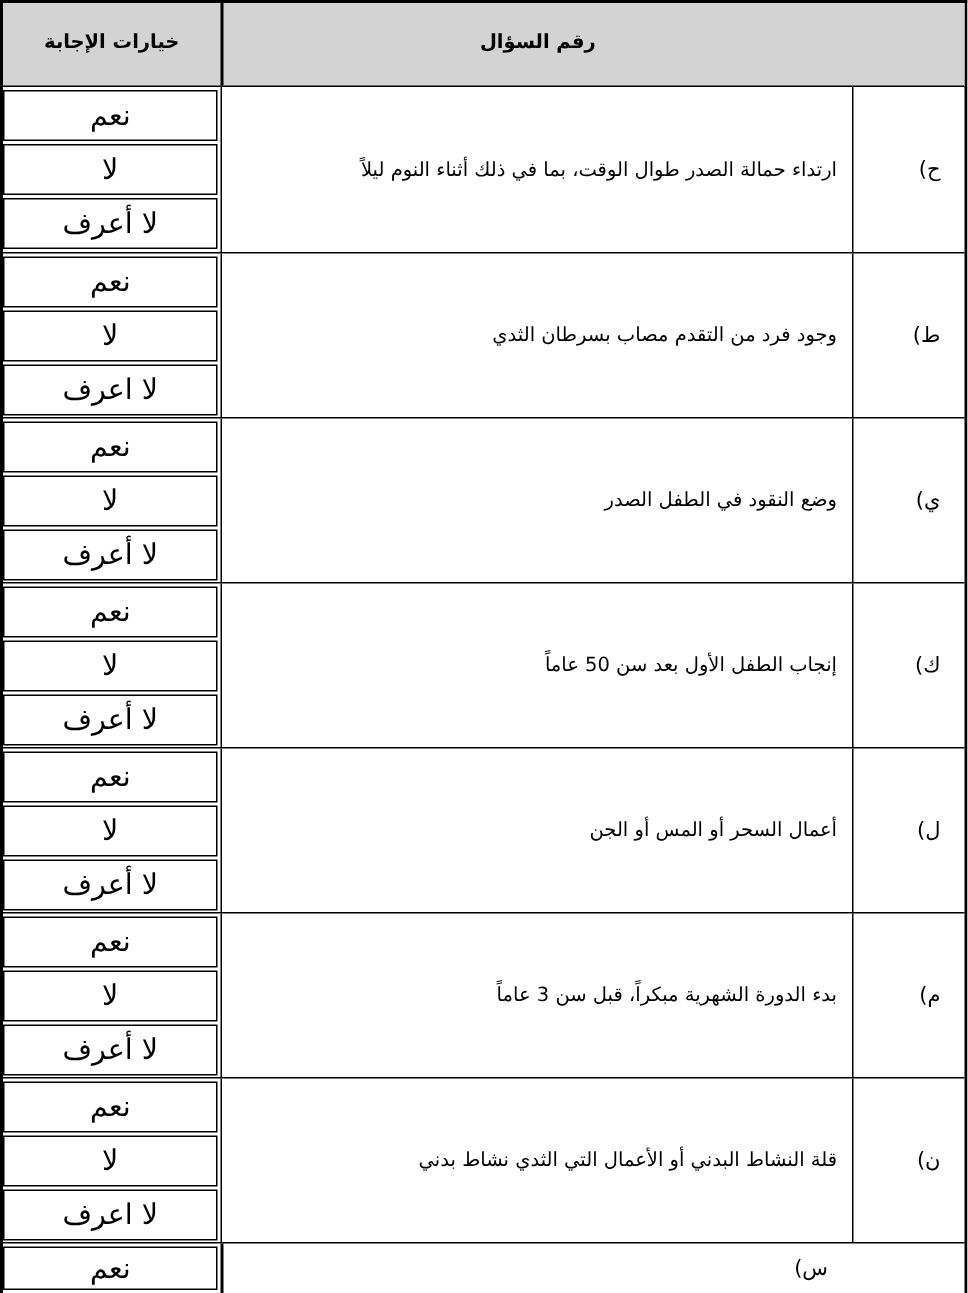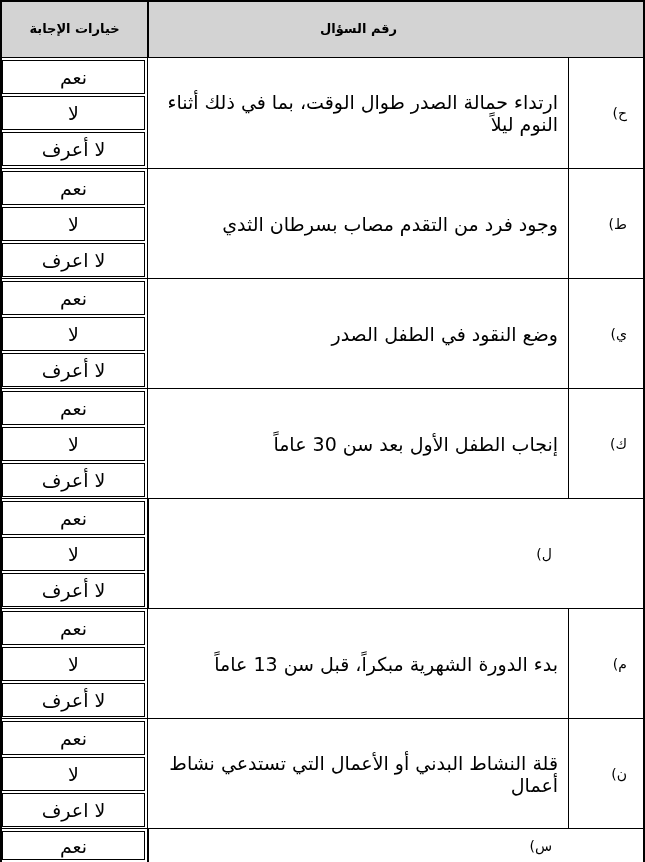--- a/index.html
+++ b/index.html
@@ -39,21 +39,21 @@
     height: 34px; margin-top: 2px;
     border: 1px solid #000;
     display: flex; align-items: center; justify-content: center;
     font-size: 19px; direction: rtl; background: #fff;
   }
   .block-last .opt { height: 29px; }
   .question-cell {
     display: flex; align-items: center;
     direction: rtl; text-align: right;
     padding-right: 10px; padding-left: 8px;
-    font-size: 19px;
+    font-size: 13px;
   }
   .number-cell {
     border-left: 1px solid #000;
     display: flex; align-items: center;
     direction: rtl;
     padding-right: 16px;
     font-size: 14px;
   }
 </style>
 </head>
@@ -95,50 +95,51 @@
     <div class="question-cell">وضع النقود في الطفل الصدر</div>
     <div class="number-cell">ي)</div>
   </div>
 
   <div class="row block">
     <div class="options-cell">
       <div class="opt">نعم</div>
       <div class="opt">لا</div>
       <div class="opt">لا أعرف</div>
     </div>
-    <div class="question-cell">إنجاب الطفل الأول بعد سن 30 عاماً</div>
+    <div class="question-cell">إنجاب الطفل الأول بعد سن 50 عاماً</div>
     <div class="number-cell">ك)</div>
   </div>
 
   <div class="row block">
     <div class="options-cell">
       <div class="opt">نعم</div>
       <div class="opt">لا</div>
       <div class="opt">لا أعرف</div>
     </div>
+    <div class="question-cell">أعمال السحر أو المس أو الجن</div>
     <div class="number-cell">ل)</div>
   </div>
 
   <div class="row block">
     <div class="options-cell">
       <div class="opt">نعم</div>
       <div class="opt">لا</div>
       <div class="opt">لا أعرف</div>
     </div>
-    <div class="question-cell">بدء الدورة الشهرية مبكراً، قبل سن 13 عاماً</div>
+    <div class="question-cell">بدء الدورة الشهرية مبكراً، قبل سن 3 عاماً</div>
     <div class="number-cell">م)</div>
   </div>
 
   <div class="row block">
     <div class="options-cell">
       <div class="opt">نعم</div>
       <div class="opt">لا</div>
       <div class="opt">لا اعرف</div>
     </div>
-    <div class="question-cell">قلة النشاط البدني أو الأعمال التي تستدعي نشاط أعمال</div>
+    <div class="question-cell">قلة النشاط البدني أو الأعمال التي الثدي نشاط بدني</div>
     <div class="number-cell">ن)</div>
   </div>
 
   <div class="row block block-last">
     <div class="options-cell">
       <div class="opt">نعم</div>
     </div>
     <div class="number-cell">س)</div>
   </div>
 

